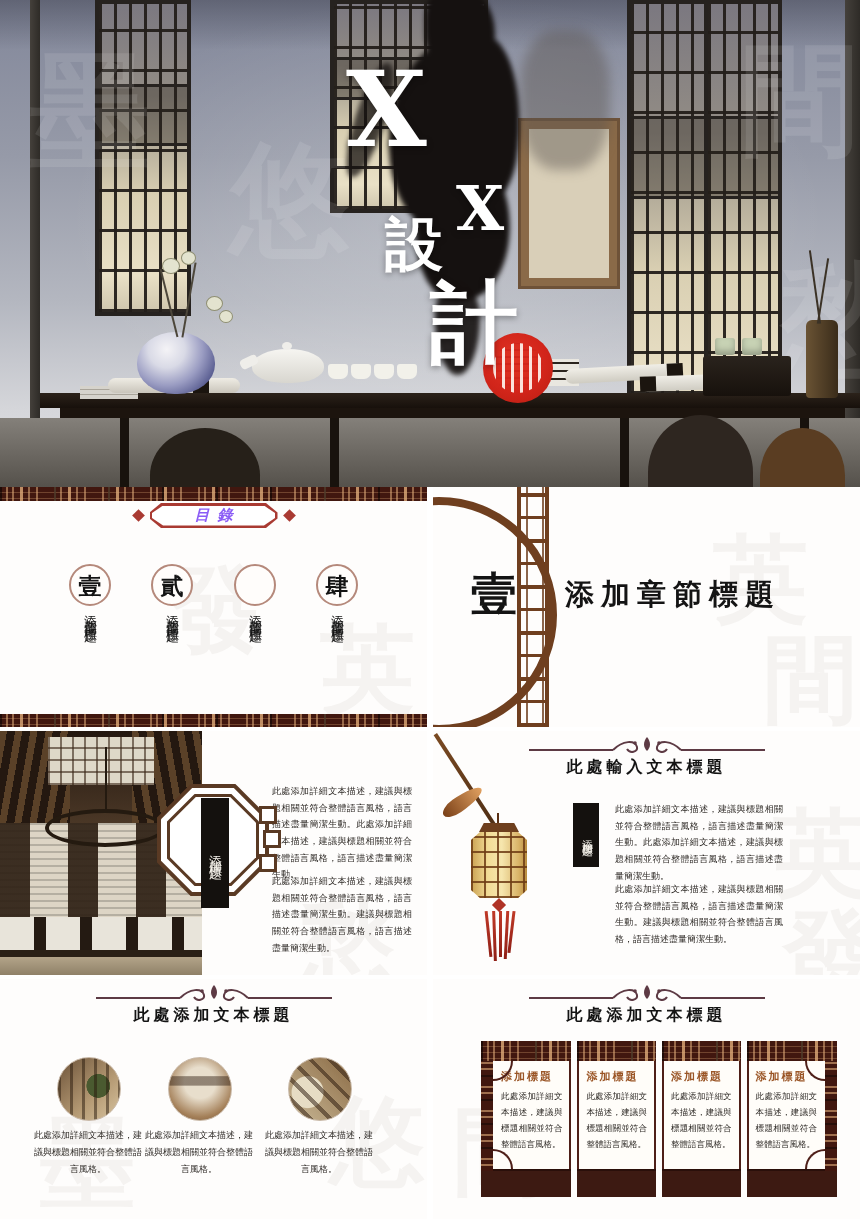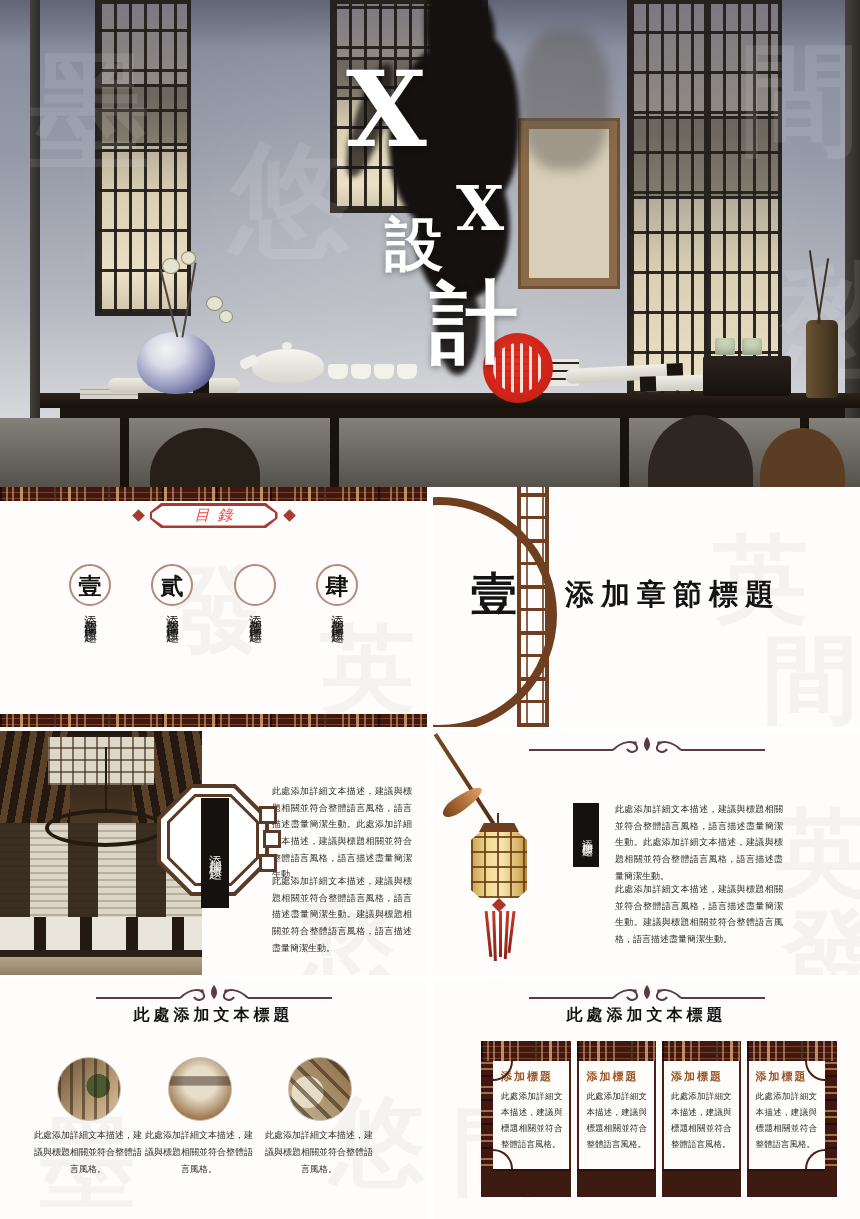--- a/index.html
+++ b/index.html
@@ -79,21 +79,21 @@
       repeating-linear-gradient(90deg, transparent 0 6px, rgba(222,170,120,.55) 6px 8px, transparent 8px 12px, rgba(222,170,120,.55) 12px 14px, transparent 14px 20px, rgba(222,170,120,.8) 20px 23px, transparent 23px 28px, rgba(222,170,120,.55) 28px 30px, transparent 30px 36px, rgba(222,170,120,.55) 36px 38px, transparent 38px 48px),
       repeating-linear-gradient(0deg, transparent 0 2px, rgba(222,170,120,.3) 2px 3px, transparent 3px 6px);}
   
   .toc{left:0;top:487px;width:427px;height:240px;}
   .toc-strip-t{left:0;top:0;right:0;height:14px;}
   .toc-strip-b{left:0;bottom:0;right:0;height:13px;}
   .hbox{left:50%;top:16px;transform:translateX(-50%);width:128px;height:25px;}
   .hbox .o{position:absolute;inset:0;background:#a93a32;clip-path:polygon(9% 0,91% 0,100% 38%,100% 62%,91% 100%,9% 100%,0 62%,0 38%);}
   .hbox .w{position:absolute;inset:2.5px;background:#fff;clip-path:polygon(9% 0,91% 0,100% 38%,100% 62%,91% 100%,9% 100%,0 62%,0 38%);
       display:flex;align-items:center;justify-content:center;}
-  .hbox .t{font-size:15px;font-weight:normal;letter-spacing:8px;color:#ef4444;text-indent:8px;}
+  .hbox .t{font-size:15px;font-weight:bold;letter-spacing:8px;color:#8b5cf6;text-indent:8px;}
   .hdia{position:absolute;top:50%;width:9px;height:9px;margin-top:-4.5px;background:#a93a32;transform:rotate(45deg);}
   .tcirc{position:absolute;top:77px;width:38px;height:38px;border:2.5px solid #b5897b;border-radius:50%;
       background:#fffdfb;display:flex;align-items:center;justify-content:center;}
   .tnum{font-size:23px;font-weight:bold;color:#141414;line-height:1;}
   .vtext{position:absolute;top:118px;writing-mode:vertical-rl;text-orientation:upright;
       font-size:13px;letter-spacing:3px;color:#141414;font-weight:500;}
   
   .sec{left:433px;top:487px;width:427px;height:240px;}
   .sec-circle{left:-112px;top:10px;width:220px;height:220px;border:8px solid #6f3f1f;border-radius:50%;}
   .sec-strip{left:84px;top:0;width:24px;height:240px;border-left:4px solid #6f3f1f;border-right:4px solid #6f3f1f;
@@ -343,20 +343,21 @@
     <span class="bg-ch" style="left:350px;top:160px;">發</span>
     <svg class="flourish" viewBox="0 0 240 24">
       <path d="M2 15 H86" stroke="#5d3a44" stroke-width="2" fill="none"></path>
       <path d="M154 15 H238" stroke="#5d3a44" stroke-width="2" fill="none"></path>
       <path d="M86 15 C96 5 108 5 110 12 C111 17 103 19 100 14" fill="none" stroke="#5d3a44" stroke-width="2"></path>
       <path d="M154 15 C144 5 132 5 130 12 C129 17 137 19 140 14" fill="none" stroke="#5d3a44" stroke-width="2"></path>
       <path d="M120 2 C116 7 116 12 120 16 C124 12 124 7 120 2 Z" fill="#5d3a44"></path>
       <circle cx="108" cy="8" r="1.8" fill="#5d3a44"></circle>
         <circle cx="132" cy="8" r="1.8" fill="#5d3a44"></circle>
     </svg>
+    <div class="ftitle">此處輸入文本標題</div>
     <div>
       <div class="abs pole"></div>
       <div class="abs feather"></div>
       <div class="abs lstring"></div>
       <div class="abs lcap"></div>
       <div class="abs lbody"></div>
       <div class="abs lknot"></div>
       <div class="abs tassel">
         <i style="left:4px;transform:rotate(-6deg);"></i>
         <i style="left:10px;transform:rotate(-2deg);height:50px;"></i>

